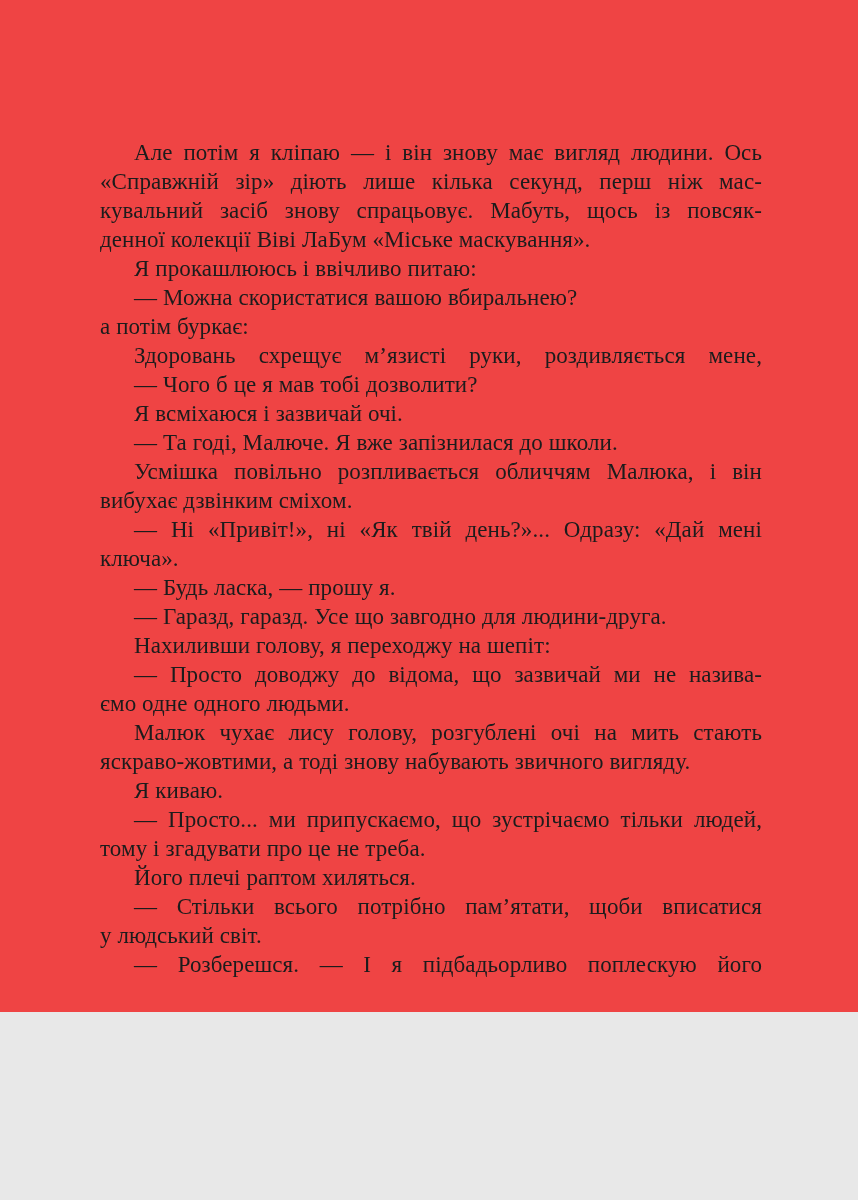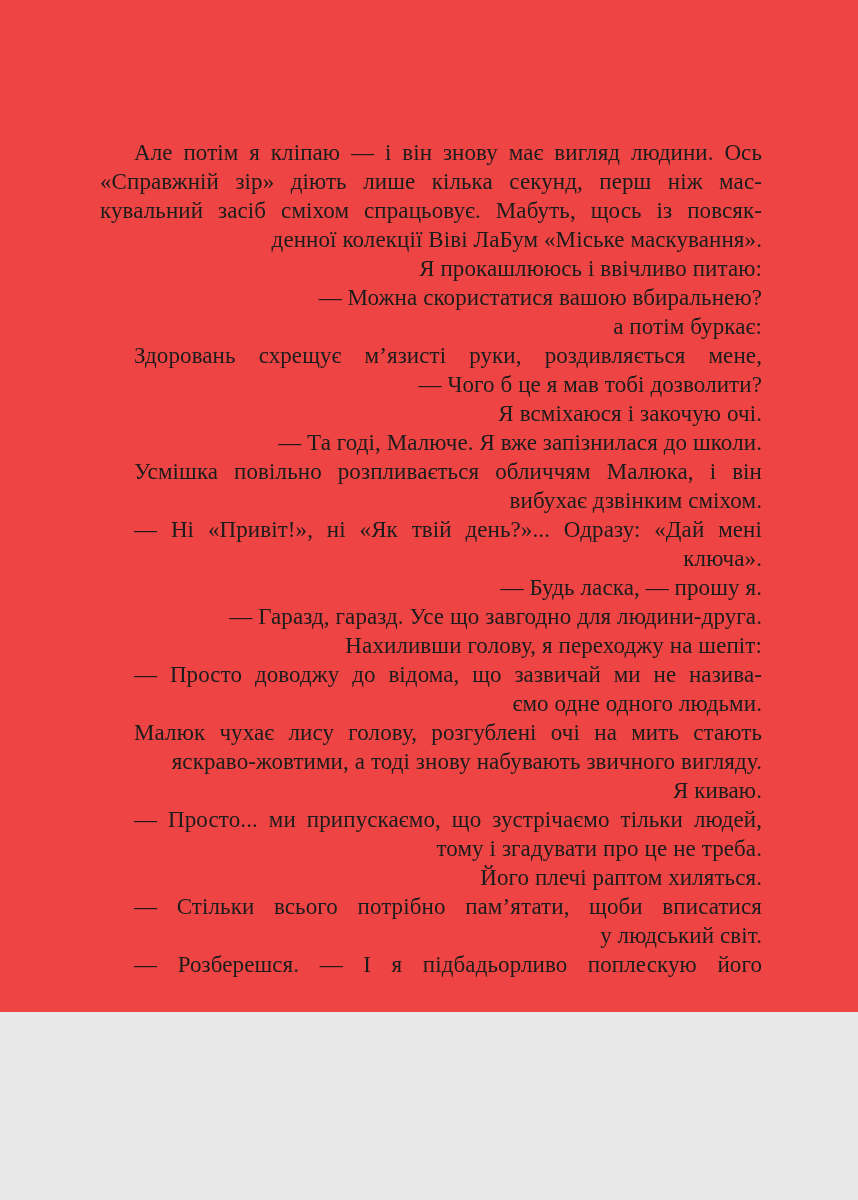--- a/index.html
+++ b/index.html
@@ -17,21 +17,21 @@
     position: absolute;
     left: 100px;
     top: 138px;
     width: 662px;
   }
   .line {
     font-size: 23px;
     line-height: 29px;
     height: 29px;
     overflow: hidden;
-    text-align: right;
+    text-align: left;
     letter-spacing: 0.1px;
   }
   .line.justify {
     text-align: justify;
     text-align-last: justify;
   }
   .line.indent { padding-left: 34px; }
   .footer {
     position: absolute;
     left: 0;
@@ -48,28 +48,28 @@
   }
 </style>
 </head>
 <body>
 
 <div class="page">
 
   <main class="text-block">
       <div class="line indent justify">Але потім я кліпаю — і він знову має вигляд людини. Ось</div>
       <div class="line justify">«Справжній зір» діють лише кілька секунд, перш ніж мас-</div>
-      <div class="line justify">кувальний засіб сміхом спрацьовує. Мабуть, щось із повсяк-</div>
+      <div class="line justify">кувальний засіб знову спрацьовує. Мабуть, щось із повсяк-</div>
       <div class="line">денної колекції Віві ЛаБум «Міське маскування».</div>
       <div class="line indent">Я прокашлююсь і ввічливо питаю:</div>
       <div class="line indent">— Можна скористатися вашою вбиральнею?</div>
       <div class="line">а потім буркає:</div>
       <div class="line indent justify">Здоровань схрещує м’язисті руки, роздивляється мене,</div>
       <div class="line indent">— Чого б це я мав тобі дозволити?</div>
-      <div class="line indent">Я всміхаюся і закочую очі.</div>
+      <div class="line indent">Я всміхаюся і зазвичай очі.</div>
       <div class="line indent">— Та годі, Малюче. Я вже запізнилася до школи.</div>
       <div class="line indent justify">Усмішка повільно розпливається обличчям Малюка, і він</div>
       <div class="line">вибухає дзвінким сміхом.</div>
       <div class="line indent justify">— Ні «Привіт!», ні «Як твій день?»... Одразу: «Дай мені</div>
       <div class="line">ключа».</div>
       <div class="line indent">— Будь ласка, — прошу я.</div>
       <div class="line indent">— Гаразд, гаразд. Усе що завгодно для людини-друга.</div>
       <div class="line indent">Нахиливши голову, я переходжу на шепіт:</div>
       <div class="line indent justify">— Просто доводжу до відома, що зазвичай ми не назива-</div>
       <div class="line">ємо одне одного людьми.</div>

